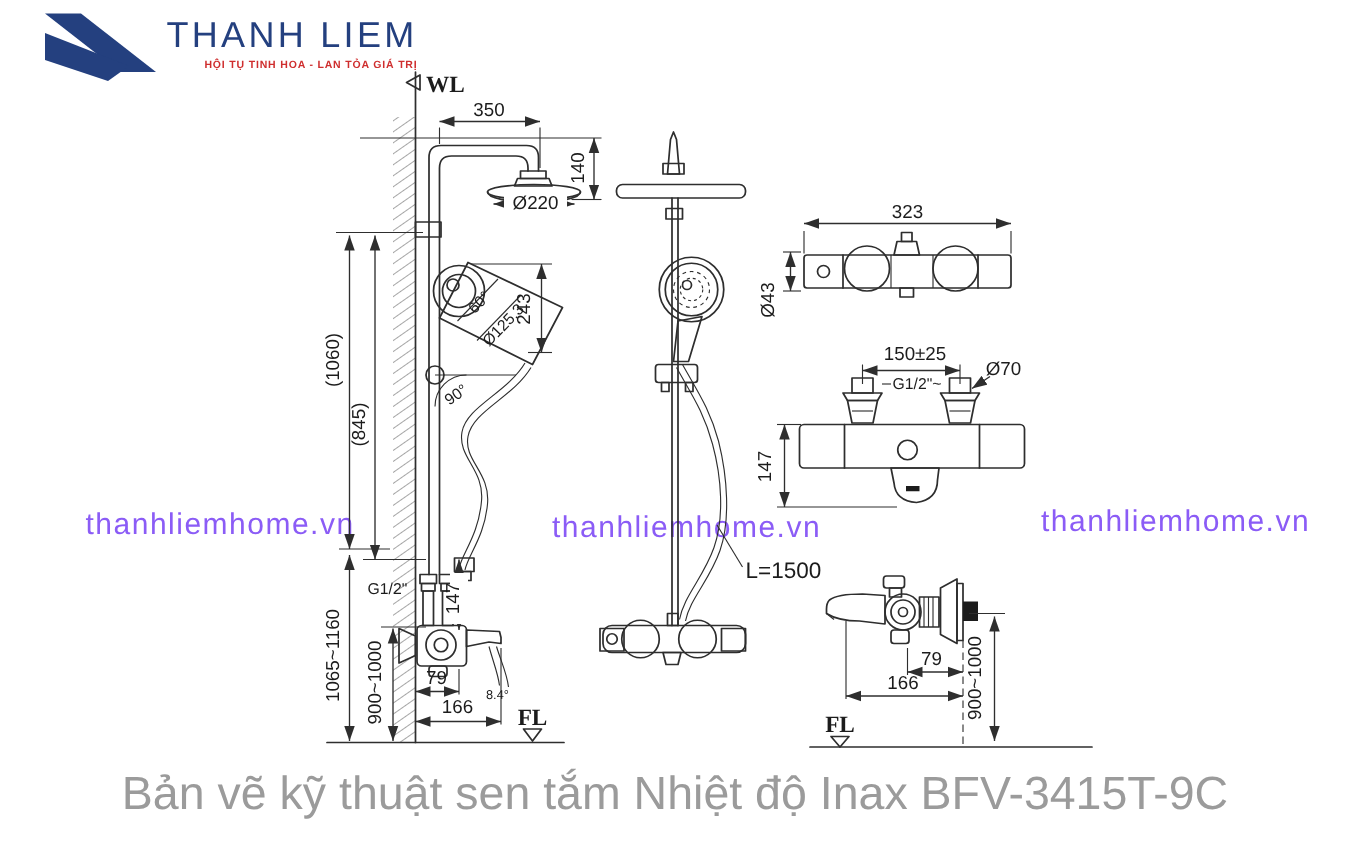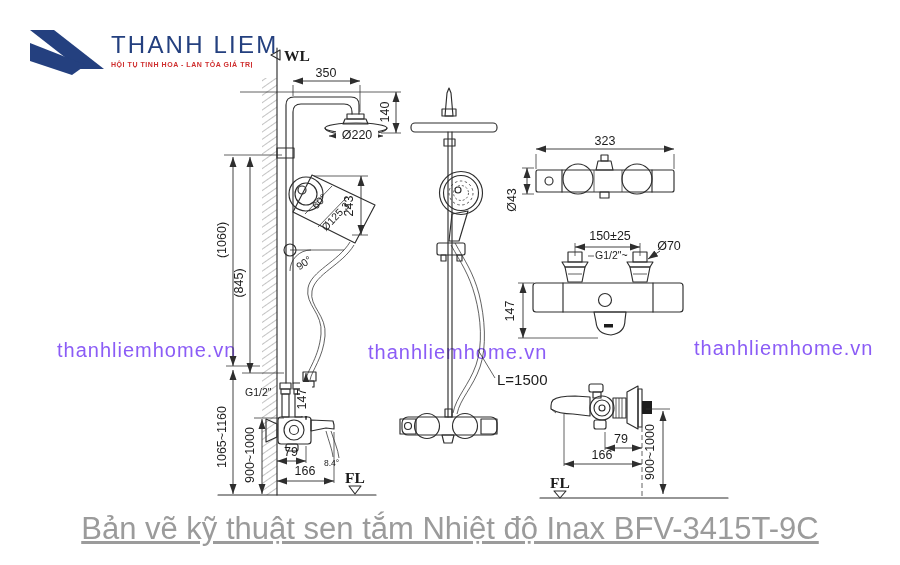--- a/index.html
+++ b/index.html
@@ -4,26 +4,26 @@
 <style>
   html,body{margin:0;padding:0;background:#fff;}
   .page{position:relative;width:900px;height:565px;background:#fff;overflow:hidden;
         font-family:"Liberation Sans",sans-serif;}
   .watermark{position:absolute;font-size:20px;color:#8b5cf6;letter-spacing:1px;
              font-family:"Liberation Sans",sans-serif;white-space:nowrap;}
   .wm-left{left:57px;top:339px;}
   .wm-mid{left:368px;top:341px;}
   .wm-right{left:694px;top:337px;}
   svg.drawing{position:absolute;left:0;top:0;}
-  .logo{position:absolute;left:26px;top:25px;display:flex;align-items:flex-start;gap:5px;}
+  .logo{position:absolute;left:26px;top:4px;display:flex;align-items:flex-start;gap:5px;text-align:right;}
   .logo-mark{flex:0 0 auto;}
   .logo-name{font-size:24px;color:#24407f;letter-spacing:2.2px;line-height:1;margin-top:8px;}
   .logo-tagline{font-size:7px;color:#cf2e2e;letter-spacing:0.55px;font-weight:bold;margin-top:4px;}
   .caption{position:absolute;left:0;top:511px;width:100%;text-align:center;
-           font-size:31px;color:#9b9b9b;text-decoration:underline;}
+           font-size:31px;color:#9b9b9b;}
   
   .ln{stroke:#2e2e2e;stroke-width:1.15;fill:none;stroke-linejoin:round;stroke-linecap:round;}
   .lnt{stroke:#2e2e2e;stroke-width:0.75;fill:none;}
   .dim{stroke:#2e2e2e;stroke-width:0.9;fill:none;}
   .hatchr{stroke:none;}
   text{fill:#1c1c1c;font-family:"Liberation Sans",sans-serif;font-size:12.5px;}
   .t-m{text-anchor:middle;}
   .lvl{font-family:"Liberation Serif",serif;font-weight:bold;font-size:15.5px;}
   .sm{font-size:8.5px;}
   .md{font-size:10.5px;}

